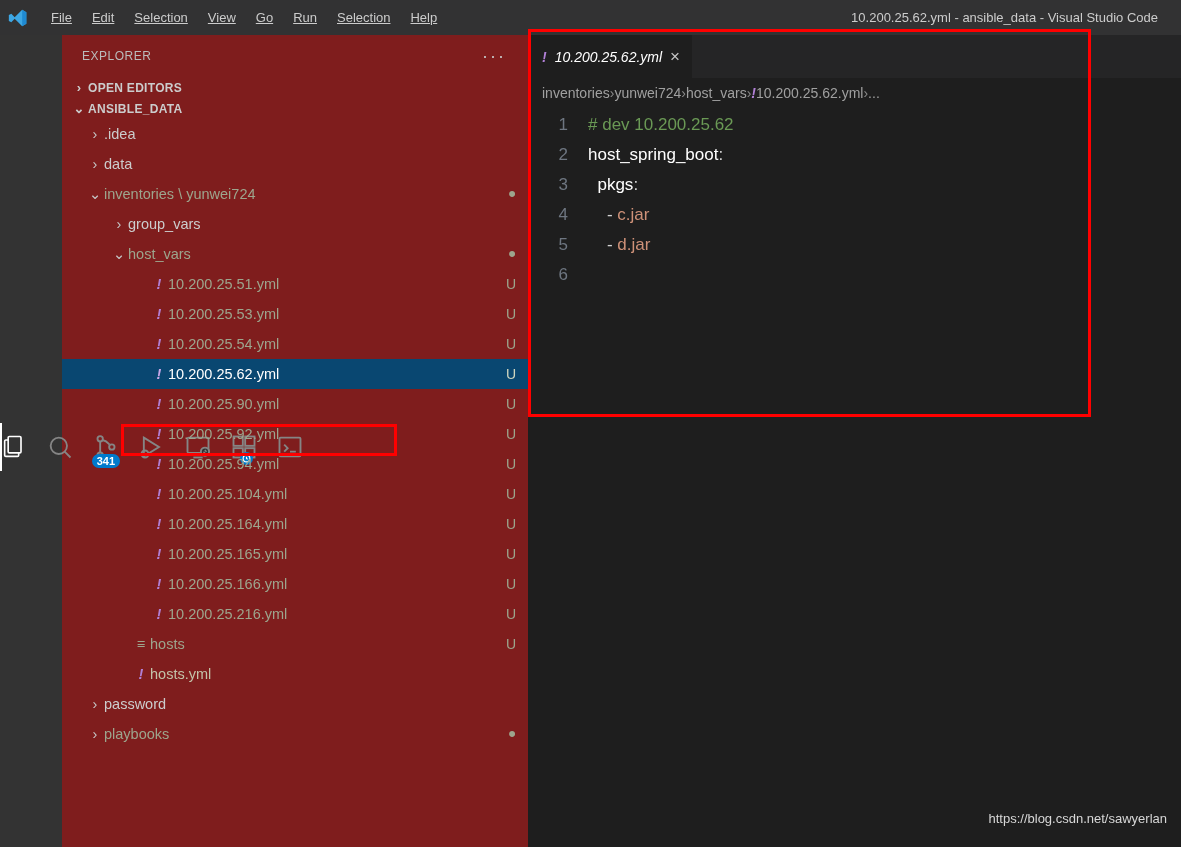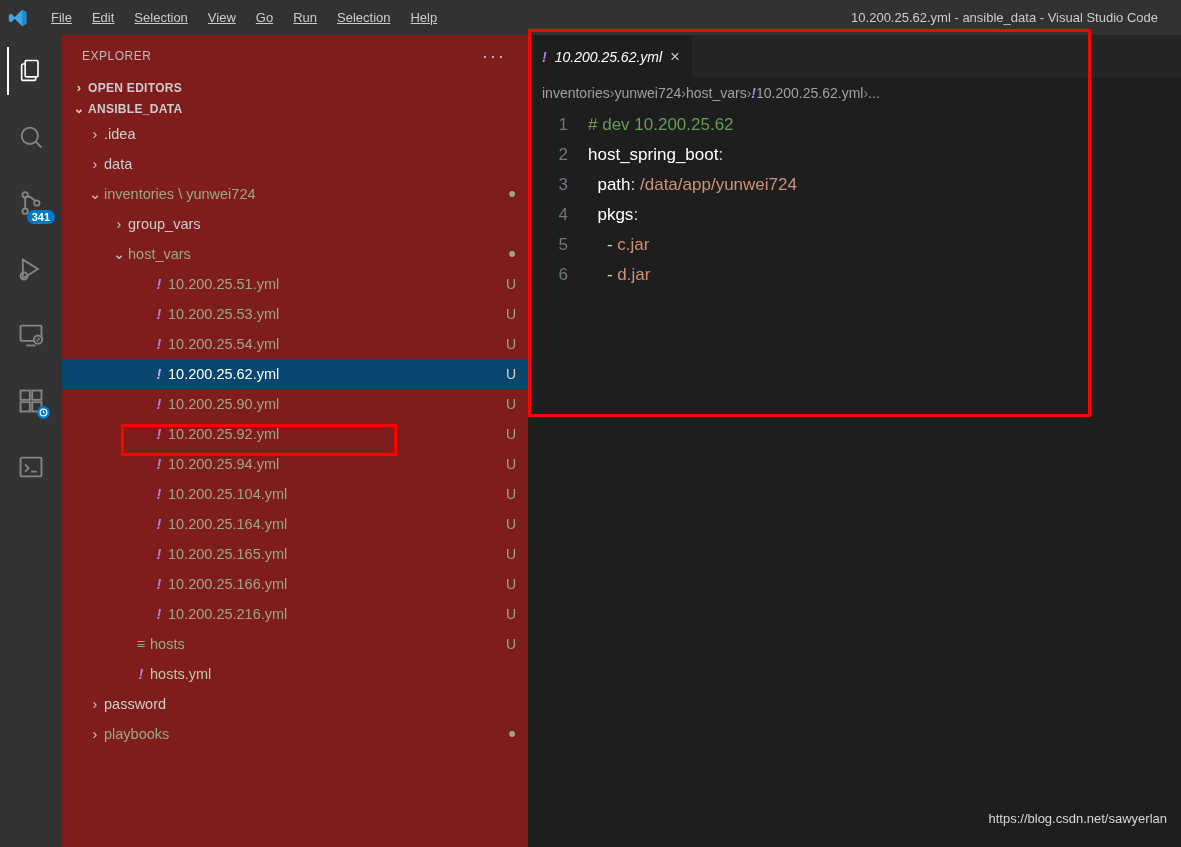--- a/index.html
+++ b/index.html
@@ -4,21 +4,21 @@
 <style>
 * { margin:0; padding:0; box-sizing:border-box; font-family:"Segoe UI",-apple-system,sans-serif; }
 body { background:#1e1e1e; color:#cccccc; width:1181px; height:847px; overflow:hidden; display:flex; flex-direction:column; }
 .titlebar { height:35px; background:#323233; display:flex; align-items:center; padding:0 8px; font-size:13px; }
 .titlebar-logo { width:22px; height:22px; margin-right:12px; display:flex; align-items:center; }
 .menu { display:flex; gap:2px; }
 .menu-item { padding:4px 9px; cursor:pointer; color:#cccccc; }
 .menu-item .u { text-decoration:underline; }
 .window-title { margin-left:auto; color:#cccccc; font-size:13px; padding-right:15px; }
 .main { flex:1; display:flex; overflow:hidden; }
-.activity-bar { width:62px; background:#333333; display:flex; flex-direction:column; align-items:center; padding-top:12px; gap:18px; position:relative;}
+.activity-bar { width:62px; background:#333333; display:flex; align-items:center; padding-top:12px; gap:18px; position:relative;}
 .activity-icon { width:48px; height:48px; display:flex; align-items:center; justify-content:center; cursor:pointer; color:#858585; position:relative; }
 .activity-icon.active { color:#ffffff; }
 .activity-icon.active::before { content:""; position:absolute; left:0; top:0; bottom:0; width:2px; background:#fff; }
 .badge { position:absolute; bottom:3px; right:0; background:#007acc; color:#fff; border-radius:9px; font-size:11px; padding:1px 5px; font-weight:600;}
 .mini-badge { position:absolute; bottom:6px; right:5px; width:13px; height:13px; background:#007acc; border-radius:50%; display:flex; align-items:center; justify-content:center; }
 .sidebar { width:466px; background:#7f1d1d; display:flex; flex-direction:column; overflow:hidden; }
 .sidebar-header { height:42px; display:flex; align-items:center; justify-content:space-between; padding:0 22px 0 20px; font-size:12px; letter-spacing:0.5px; color:#bbbbbb; }
 .ellipsis { color:#c5c5c5; font-size:18px; cursor:pointer; letter-spacing:2px; }
 .section { display:flex; align-items:center; padding:3px 10px 3px 8px; font-size:12px; font-weight:700; letter-spacing:0.3px; cursor:pointer; color:#cccccc; }
 .chev { width:18px; display:inline-flex; justify-content:center; font-size:13px; }
@@ -302,21 +302,20 @@
         <div>1</div>
           <div>2</div>
           <div>3</div>
           <div>4</div>
           <div>5</div>
           <div>6</div>
       </div>
       <div class="lines">
         <div><span class="c-comment"># dev 10.200.25.62</span></div>
         <div><span class="c-key">host_spring_boot</span><span class="c-punc">:</span></div>
-        <div>&nbsp;&nbsp;<span class="c-key">path</span><span class="c-punc">:</span>&nbsp;<span class="c-str">/data/app/yunwei724</span></div>
         <div>&nbsp;&nbsp;<span class="c-key">pkgs</span><span class="c-punc">:</span></div>
         <div>&nbsp;&nbsp;&nbsp;&nbsp;<span class="c-punc">-</span>&nbsp;<span class="c-str">c.jar</span></div>
         <div>&nbsp;&nbsp;&nbsp;&nbsp;<span class="c-punc">-</span>&nbsp;<span class="c-str">d.jar</span></div>
       </div>
     </div>
     <span class="footer-link">https://blog.csdn.net/sawyerlan</span>
   </div>
 </div>
 
 <div class="highlight-box" style="left:121px; top:424px; width:276px; height:32px;"></div>

